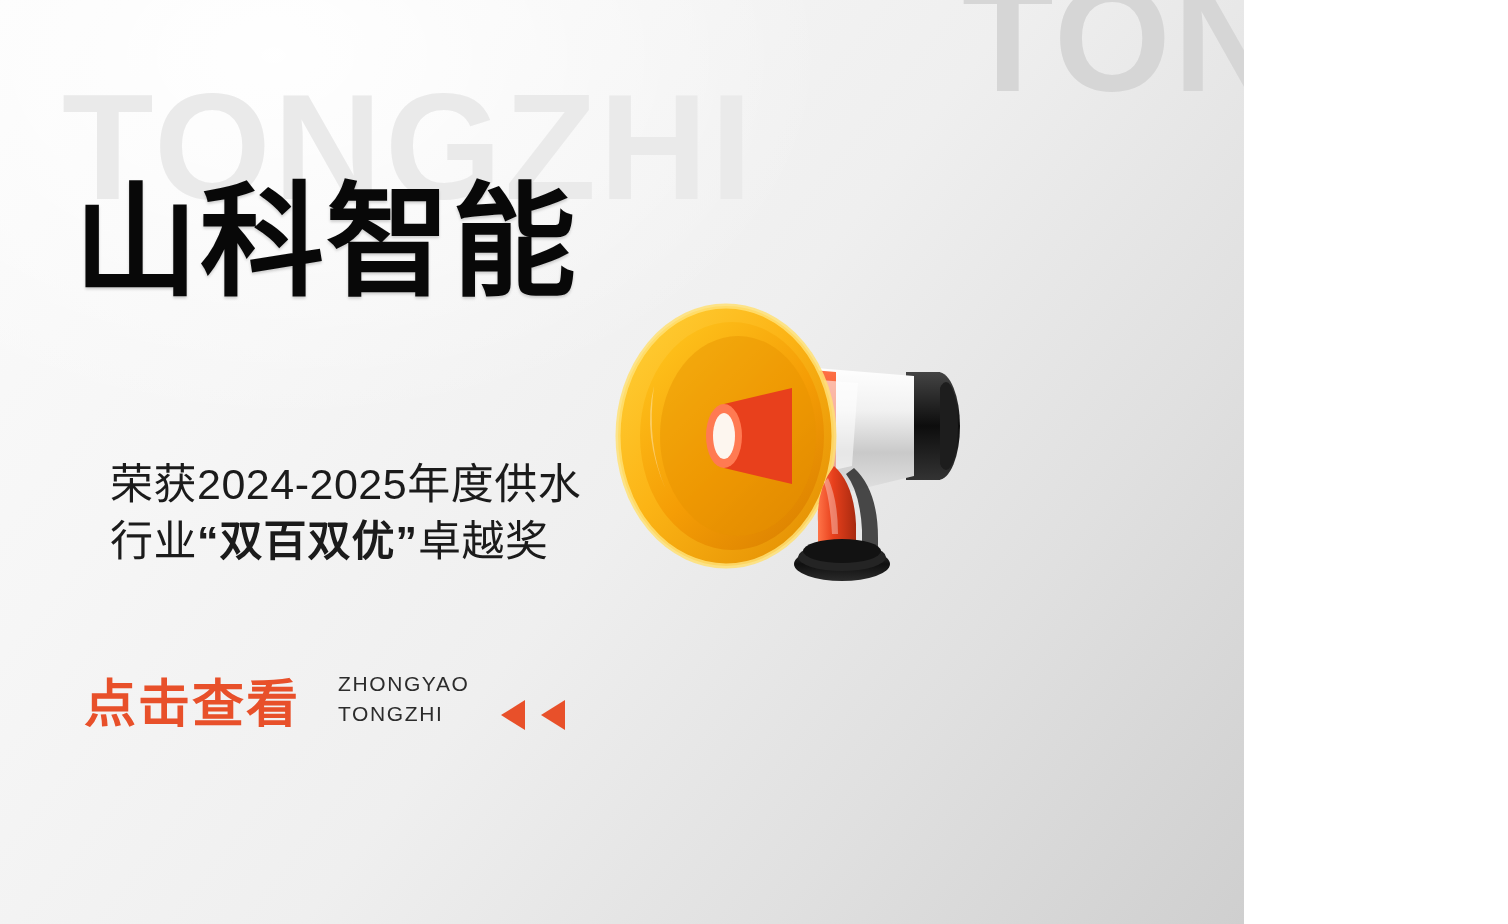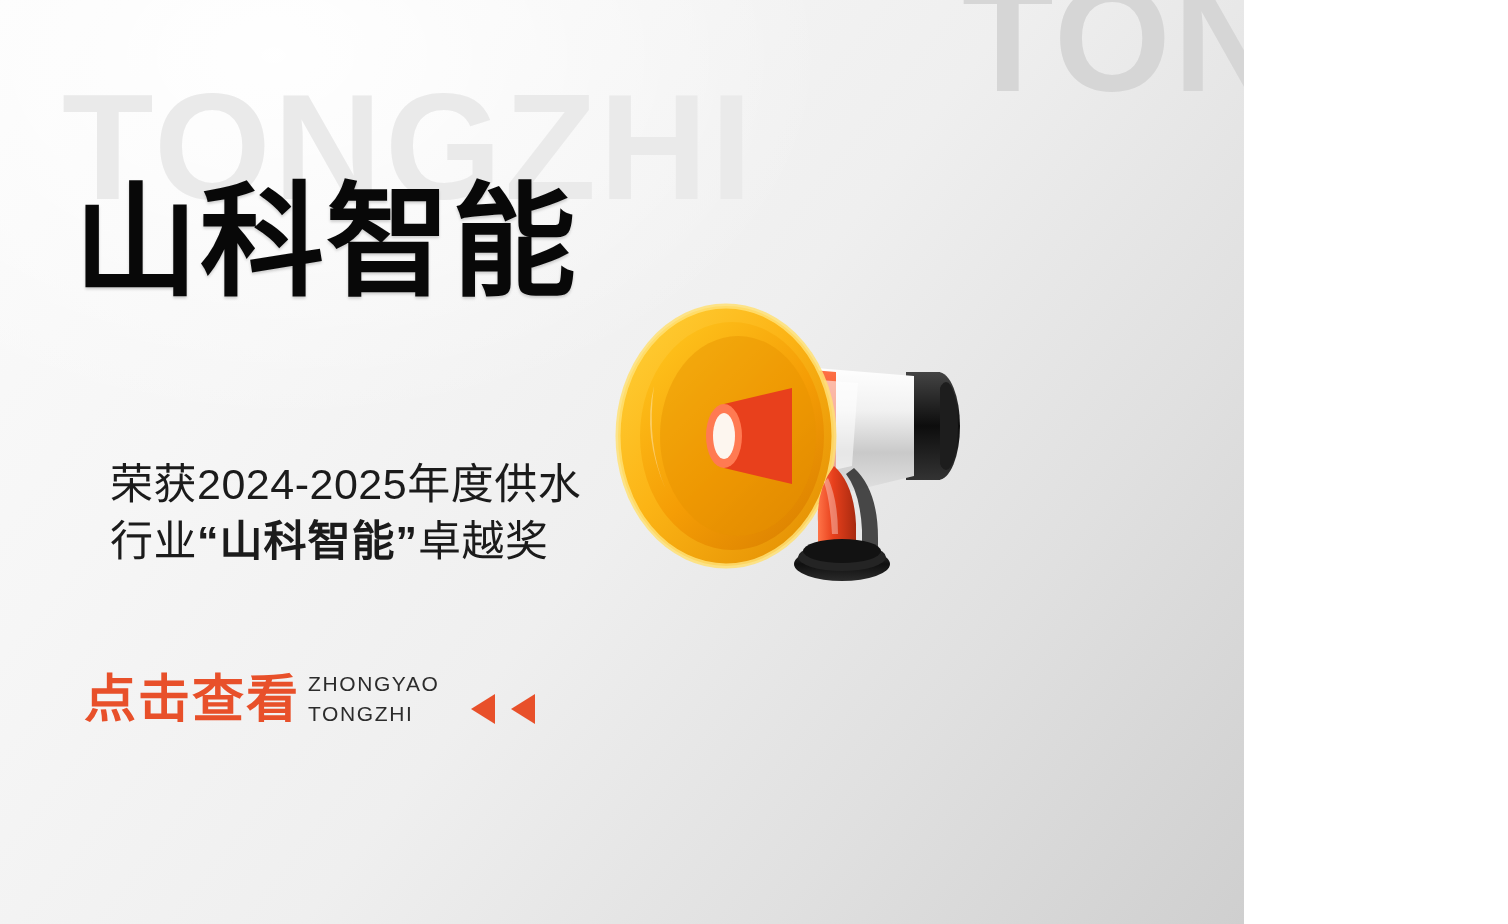--- a/index.html
+++ b/index.html
@@ -72,32 +72,32 @@
     font-weight: 800;
     letter-spacing: 1px;
   }
 
   
   .cta-row {
     position: absolute;
     left: 84px;
     top: 669px;
     display: flex;
-    align-items: center;
+    align-items: flex-end;
   }
   .cta-main {
     font-size: 52px;
     font-weight: 900;
     color: #e8502a;
     letter-spacing: 2px;
     line-height: 1;
     font-family: "DejaVu Sans", "Liberation Sans", sans-serif;
   }
   .cta-pinyin {
-    margin-left: 8px;
+    margin-left: 38px;
     font-size: 21px;
     line-height: 1.45;
     color: #2c2c2c;
     letter-spacing: 1.6px;
     font-weight: 400;
   }
   .arrows {
     margin-left: 32px;
     display: flex;
     align-items: center;
@@ -137,21 +137,21 @@
 
 <div class="banner">
 
   <div class="watermark wm-left">TONGZHI</div>
   <div class="watermark wm-right">TONGZHI</div>
 
   <div class="headline">山科智能</div>
 
   <div class="subtitle">
     <div>荣获2024-2025年度供水</div>
-    <div><span>行业</span><span class="strongq">“山科智能”</span><span>卓越奖</span></div>
+    <div><span>行业</span><span class="strongq">“双百双优”</span><span>卓越奖</span></div>
   </div>
 
   <div class="cta-row">
     <div class="cta-main">点击查看</div>
     <div class="cta-pinyin">
       <div>ZHONGYAO</div>
       <div>TONGZHI</div>
     </div>
     <div class="arrows">
       <span class="arrow"></span>

